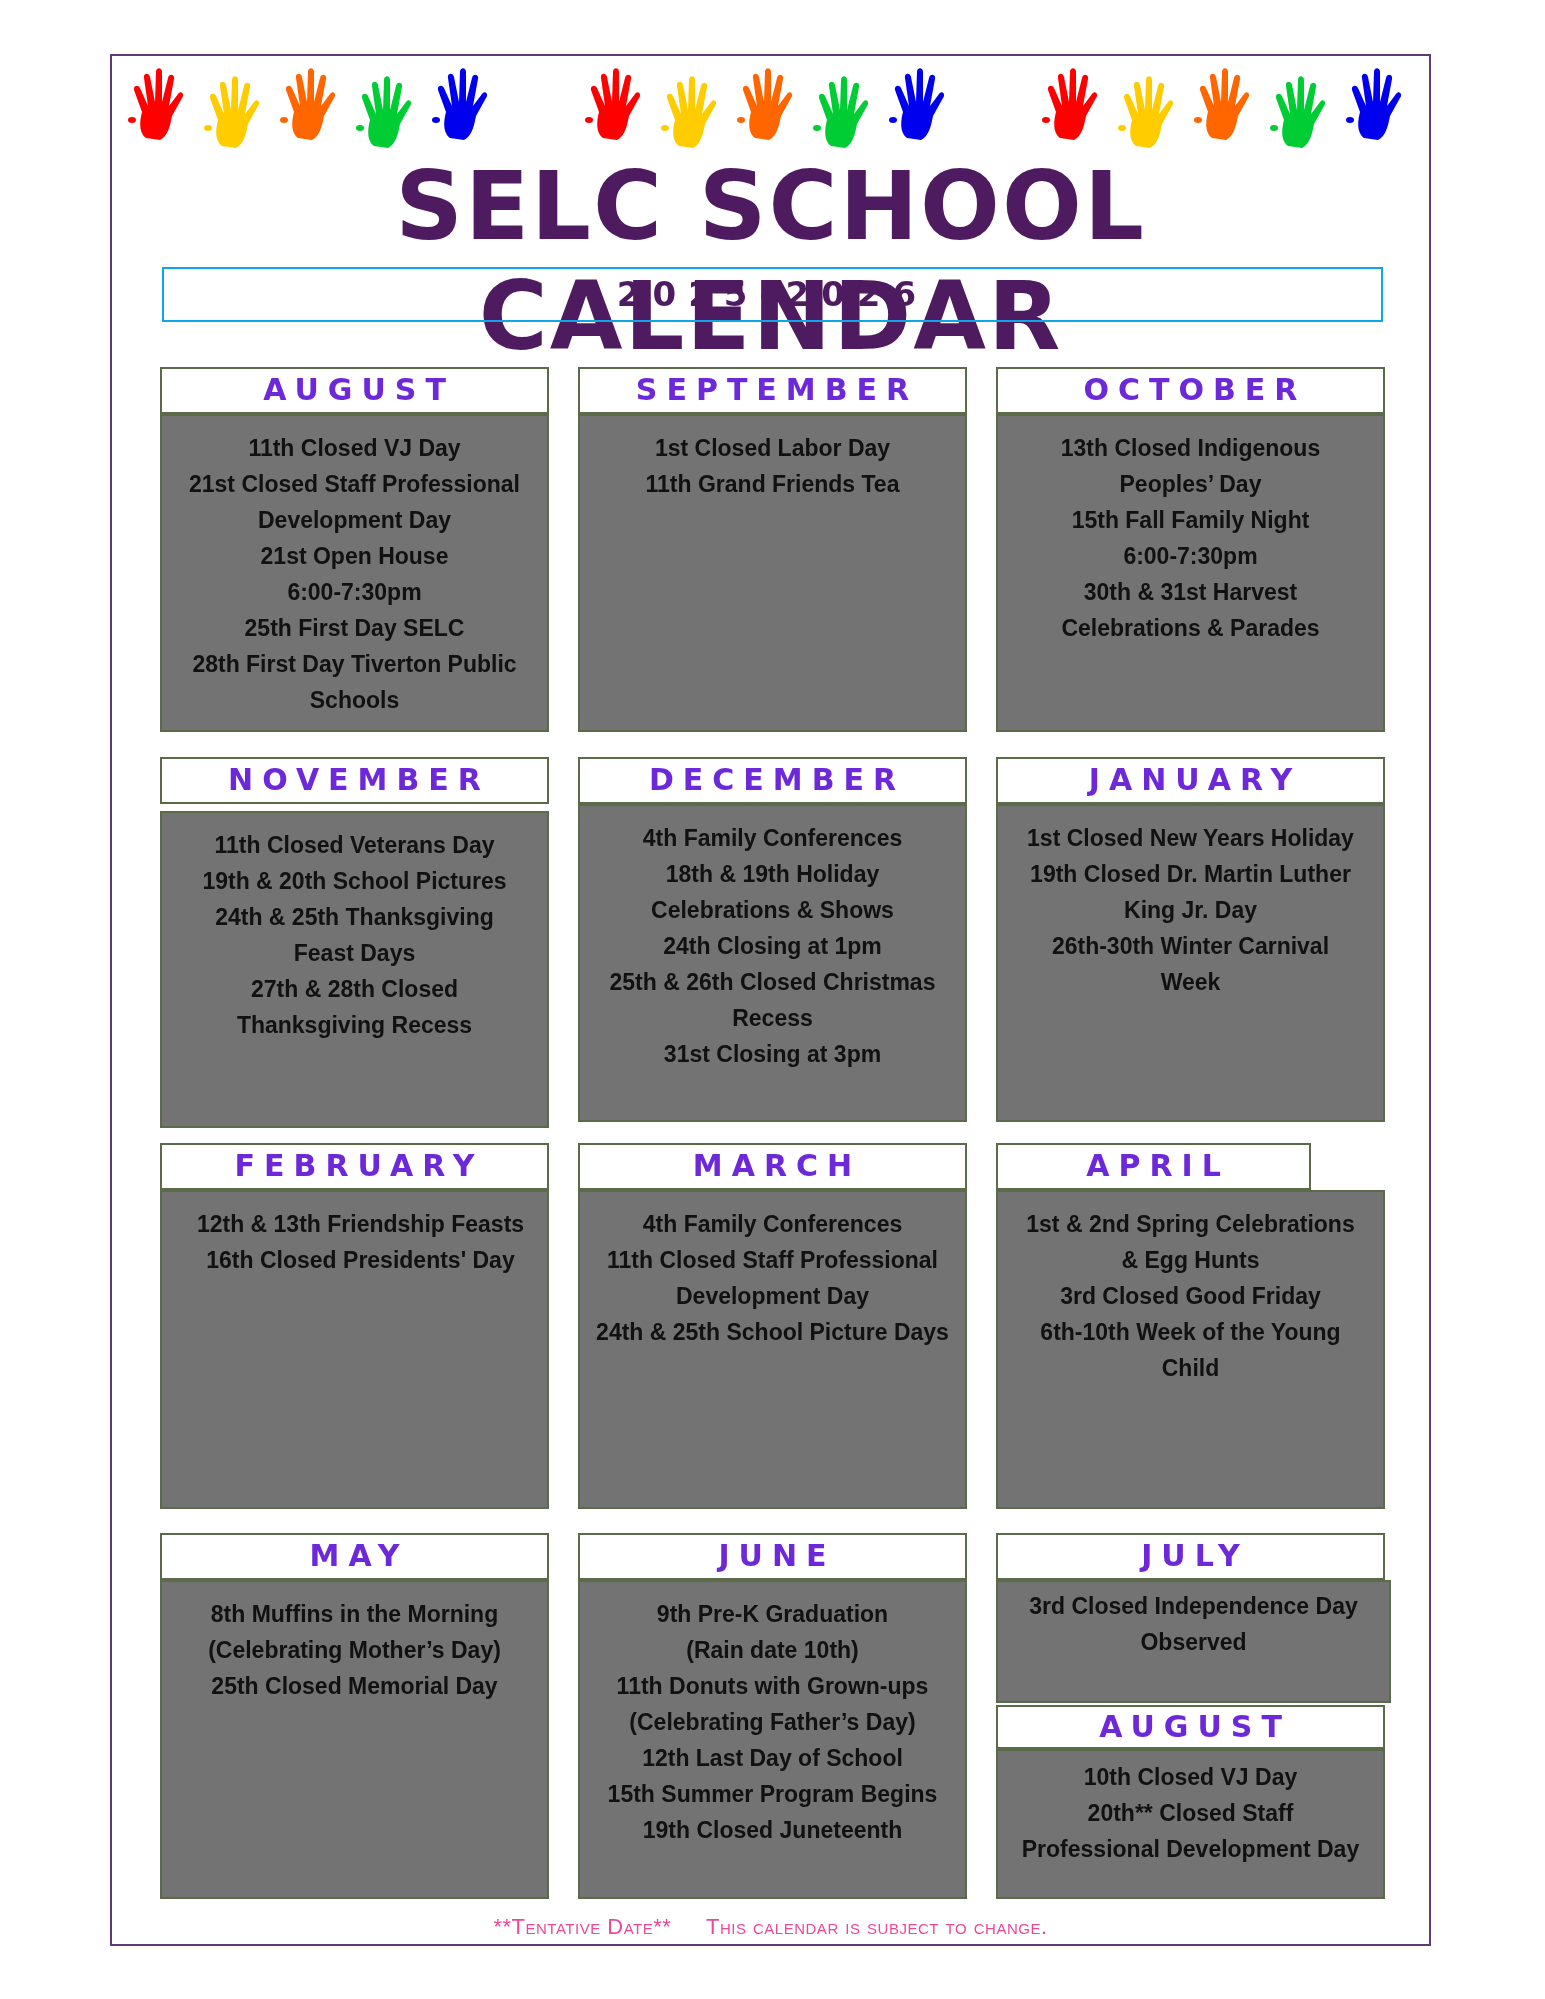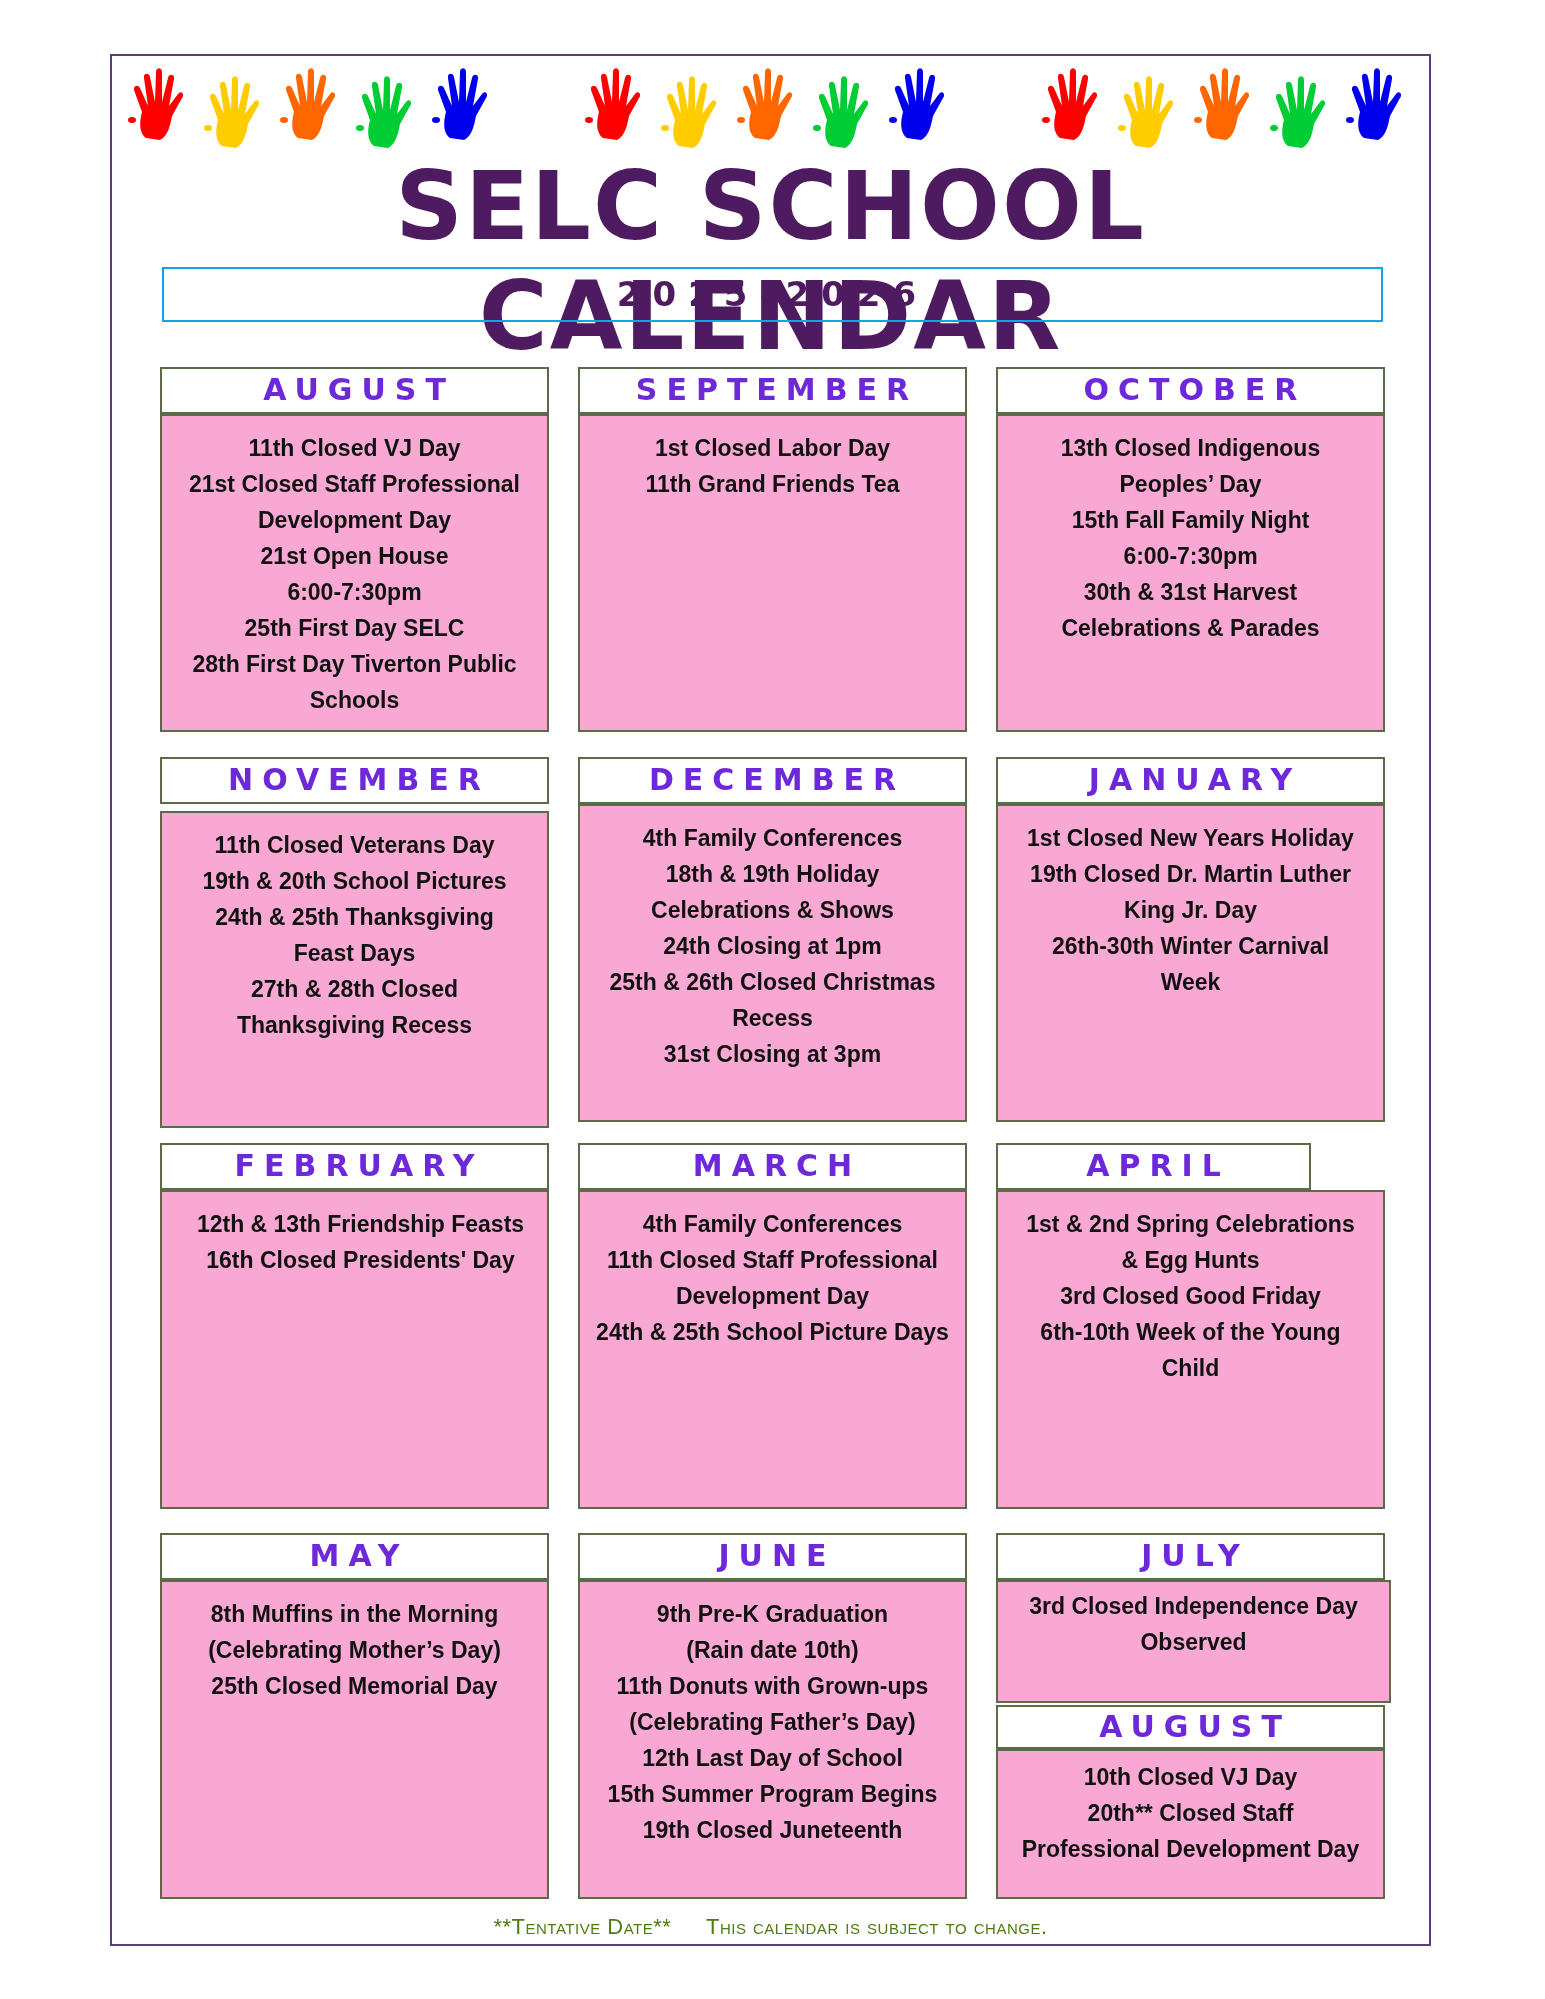--- a/index.html
+++ b/index.html
@@ -14,26 +14,26 @@
            letter-spacing: 2px; color: #4e1a60; line-height: 110px; }
   .year-box { position: absolute; left: 162px; top: 267px; width: 1221px; height: 55px;
               border: 2px solid #0ea5e9; box-sizing: border-box; text-align: center; }
   .year-text { font-family: "DejaVu Sans", sans-serif; font-weight: bold; font-size: 34px;
                letter-spacing: 12px; color: #4e1a60; line-height: 51px; }
   .month-header { position: absolute; border: 2px solid #5b6b4a; box-sizing: border-box;
                   text-align: center; background: #fff; }
   .month-header span { font-family: "DejaVu Sans", sans-serif; font-weight: bold; font-size: 30px;
                        letter-spacing: 9px; color: #6d28d9; line-height: 42px; padding-left: 9px; }
   .month-body { position: absolute; border: 2px solid #5b6b4a; box-sizing: border-box;
-                text-align: center; background: #f9a8d4; padding-top: 14px; }
+                text-align: center; background: #737373; padding-top: 14px; }
   .month-body .ev { display: block; font-family: "Liberation Sans", sans-serif; font-weight: bold;
                     font-size: 23px; line-height: 36px; color: #111; padding: 0 6px; }
   .footer { position: absolute; left: 112px; width: 1317px; top: 1914px; text-align: center;
             font-family: "Liberation Sans", sans-serif; font-variant: small-caps; font-size: 22px;
-            color: #4d7c0f; letter-spacing: 0.5px; }
+            color: #ec4899; letter-spacing: 0.5px; }
   .footer span { margin: 0 14px; }
 </style>
 </head>
 <body>
 
 <div class="frame"></div>
 
 <div class="hands" id="hands">
     <div class="hand" style="left: 128px; top: 0px;"><svg viewBox="0 0 56 74" width="56" height="74">
         <path fill="#ff0000" d="M18 70 C10 64 12 52 14 44 L6 22 C5 18 10 16 12 20 L20 38 L16 10 C15 5 21 4 22 9 L27 34 L28 4 C28 -1 34 -1 34 4 L34 34 L40 10 C41 5 47 6 46 11 L41 38 L50 26 C53 22 57 26 54 30 L44 48 C42 58 40 68 32 72 Z"></path>

